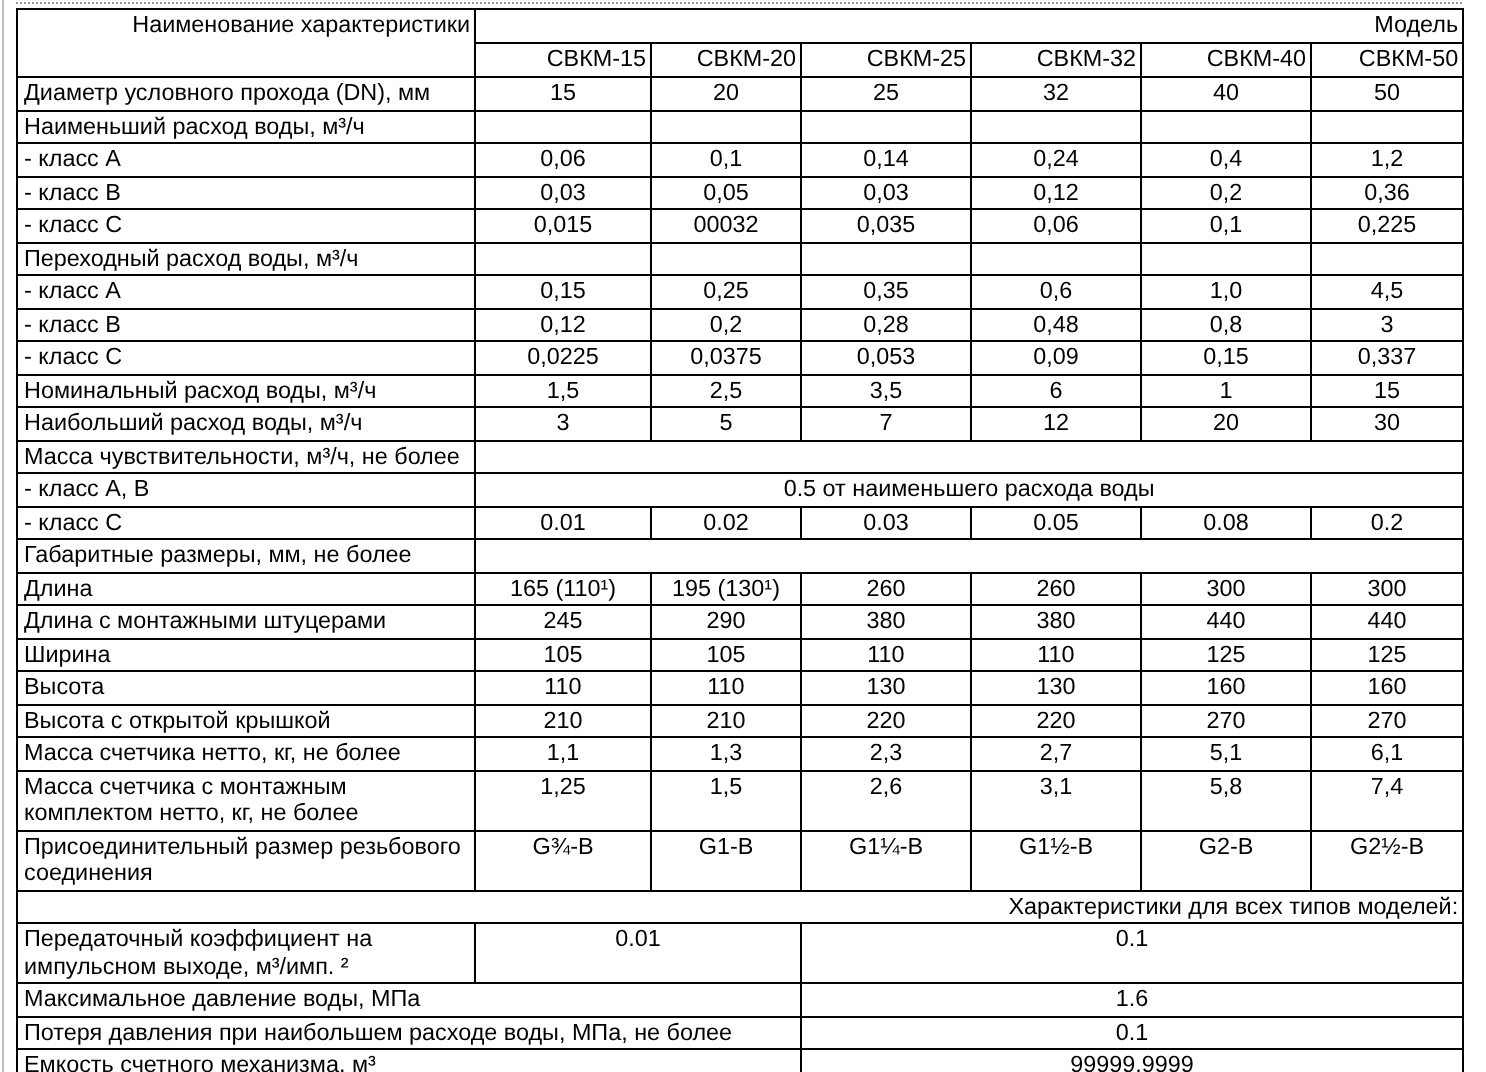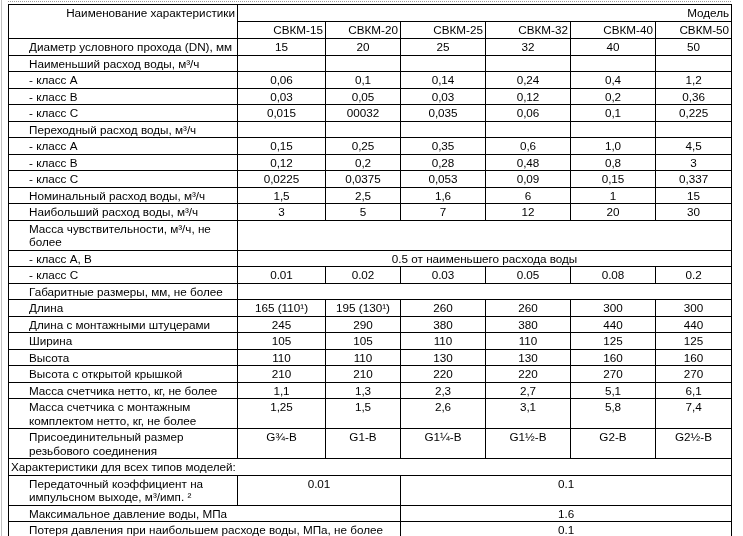--- a/index.html
+++ b/index.html
@@ -49,29 +49,29 @@
   }
   .spec th {
     height: 14px;
     text-align: right;
   }
   .spec td {
     height: 13px;
   }
   .spec td.label-cell {
     text-align: left;
-    padding-left: 20px;
+    padding-left: 3px;
   }
   .spec td.label-cell.indent {
   }
   .spec td.value-cell {
     text-align: center;
   }
   .spec td.section-cell {
-    text-align: left;
+    text-align: right;
     margin-left: 25px;
   }
 </style>
 </head>
 <body>
 
 <div class="page-edge-line"></div>
 <div class="top-guide-line"></div>
 
 <table class="spec">
@@ -177,21 +177,21 @@
         <td class="value-cell" colspan="1">0,0375</td>
         <td class="value-cell" colspan="1">0,053</td>
         <td class="value-cell" colspan="1">0,09</td>
         <td class="value-cell" colspan="1">0,15</td>
         <td class="value-cell" colspan="1">0,337</td>
       </tr>
       <tr>
         <td class="label-cell" colspan="1">Номинальный расход воды, м³/ч</td>
         <td class="value-cell" colspan="1">1,5</td>
         <td class="value-cell" colspan="1">2,5</td>
-        <td class="value-cell" colspan="1">1,6</td>
+        <td class="value-cell" colspan="1">3,5</td>
         <td class="value-cell" colspan="1">6</td>
         <td class="value-cell" colspan="1">1</td>
         <td class="value-cell" colspan="1">15</td>
       </tr>
       <tr>
         <td class="label-cell" colspan="1">Наибольший расход воды, м³/ч</td>
         <td class="value-cell" colspan="1">3</td>
         <td class="value-cell" colspan="1">5</td>
         <td class="value-cell" colspan="1">7</td>
         <td class="value-cell" colspan="1">12</td>

